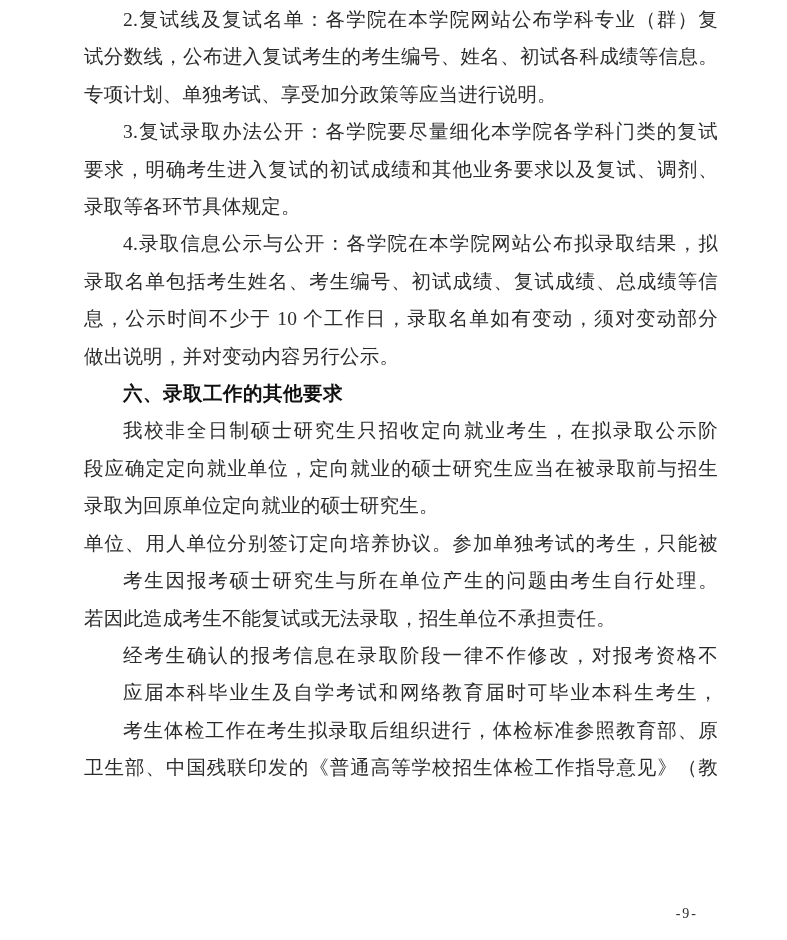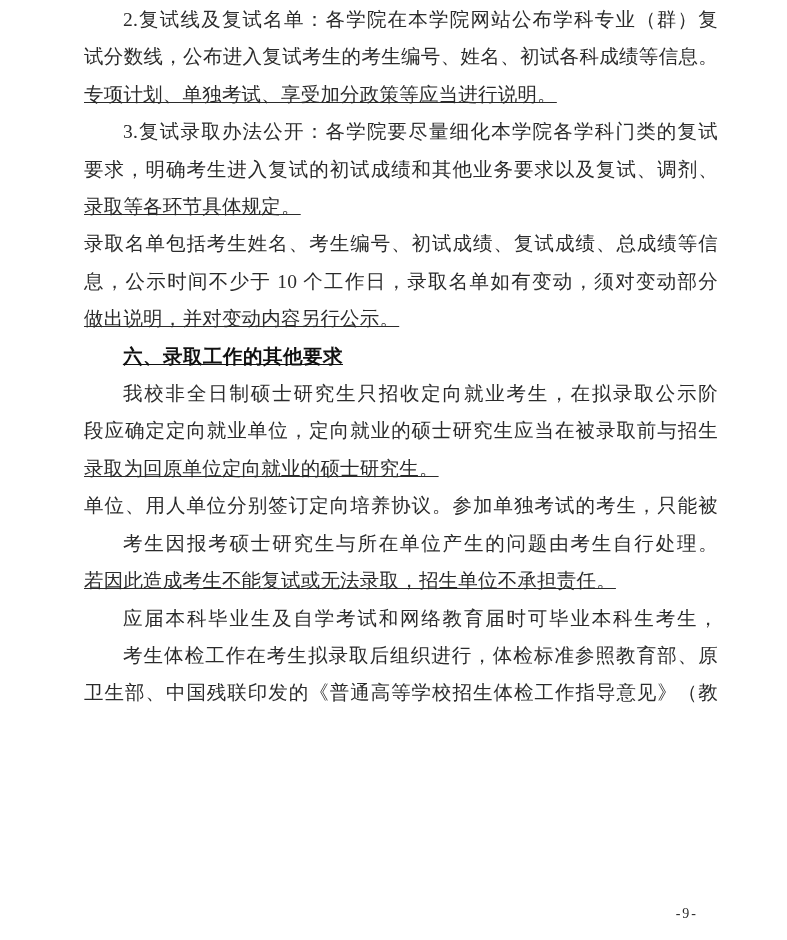--- a/index.html
+++ b/index.html
@@ -30,21 +30,20 @@
     line-height: 37.42px;
     font-size: 19.5px;
     color: #2b2b2b;
     text-align: justify;
     text-align-last: justify;
     letter-spacing: 0.2px;
   }
   .line.short {
     text-align: right;
     text-align-last: left;
-    text-decoration: underline;
   }
   .line.indent {
     text-indent: 2em;
   }
   .line.bold {
     font-weight: 700;
     color: #111111;
     font-family: "Liberation Sans", "DejaVu Sans", sans-serif;
     letter-spacing: 0.5px;
   }
@@ -64,28 +63,30 @@
 <body>
 
 <div class="doc-page">
   <div class="doc-body">
       <div class="line indent">2.复试线及复试名单：各学院在本学院网站公布学科专业（群）复</div>
       <div class="line">试分数线，公布进入复试考生的考生编号、姓名、初试各科成绩等信息。</div>
       <div class="line short">专项计划、单独考试、享受加分政策等应当进行说明。</div>
       <div class="line indent">3.复试录取办法公开：各学院要尽量细化本学院各学科门类的复试</div>
       <div class="line">要求，明确考生进入复试的初试成绩和其他业务要求以及复试、调剂、</div>
       <div class="line short">录取等各环节具体规定。</div>
+      <div class="line indent">4.录取信息公示与公开：各学院在本学院网站公布拟录取结果，拟</div>
       <div class="line">录取名单包括考生姓名、考生编号、初试成绩、复试成绩、总成绩等信</div>
       <div class="line">息，公示时间不少于 10 个工作日，录取名单如有变动，须对变动部分</div>
       <div class="line short">做出说明，并对变动内容另行公示。</div>
       <div class="line indent short bold">六、录取工作的其他要求</div>
       <div class="line indent">我校非全日制硕士研究生只招收定向就业考生，在拟录取公示阶</div>
       <div class="line">段应确定定向就业单位，定向就业的硕士研究生应当在被录取前与招生</div>
       <div class="line short">录取为回原单位定向就业的硕士研究生。</div>
       <div class="line">单位、用人单位分别签订定向培养协议。参加单独考试的考生，只能被</div>
       <div class="line indent">考生因报考硕士研究生与所在单位产生的问题由考生自行处理。</div>
       <div class="line short">若因此造成考生不能复试或无法录取，招生单位不承担责任。</div>
+      <div class="line indent">经考生确认的报考信息在录取阶段一律不作修改，对报考资格不</div>
       <div class="line indent">应届本科毕业生及自学考试和网络教育届时可毕业本科生考生，</div>
       <div class="line indent">考生体检工作在考生拟录取后组织进行，体检标准参照教育部、原</div>
       <div class="line">卫生部、中国残联印发的《普通高等学校招生体检工作指导意见》（教</div>
     </div>
   <div class="page-number">-9-</div>
 </div>
 
 </body></html>

